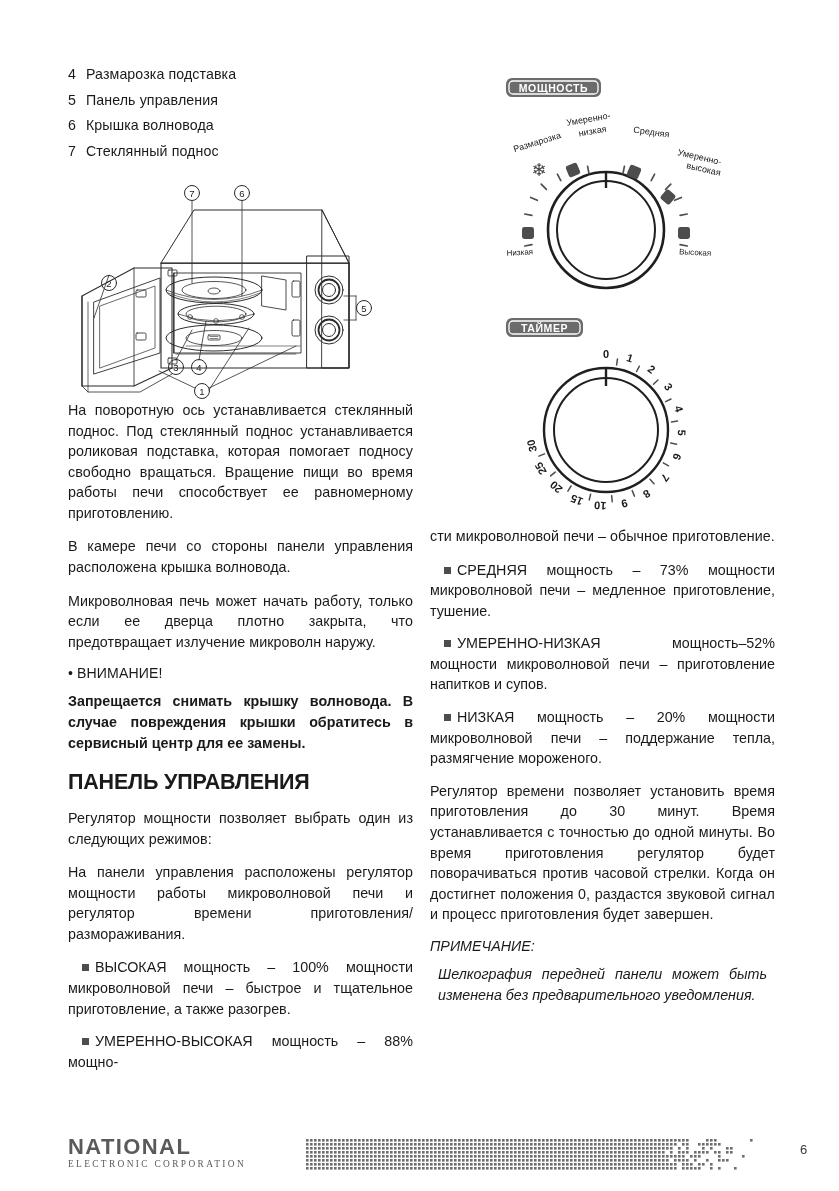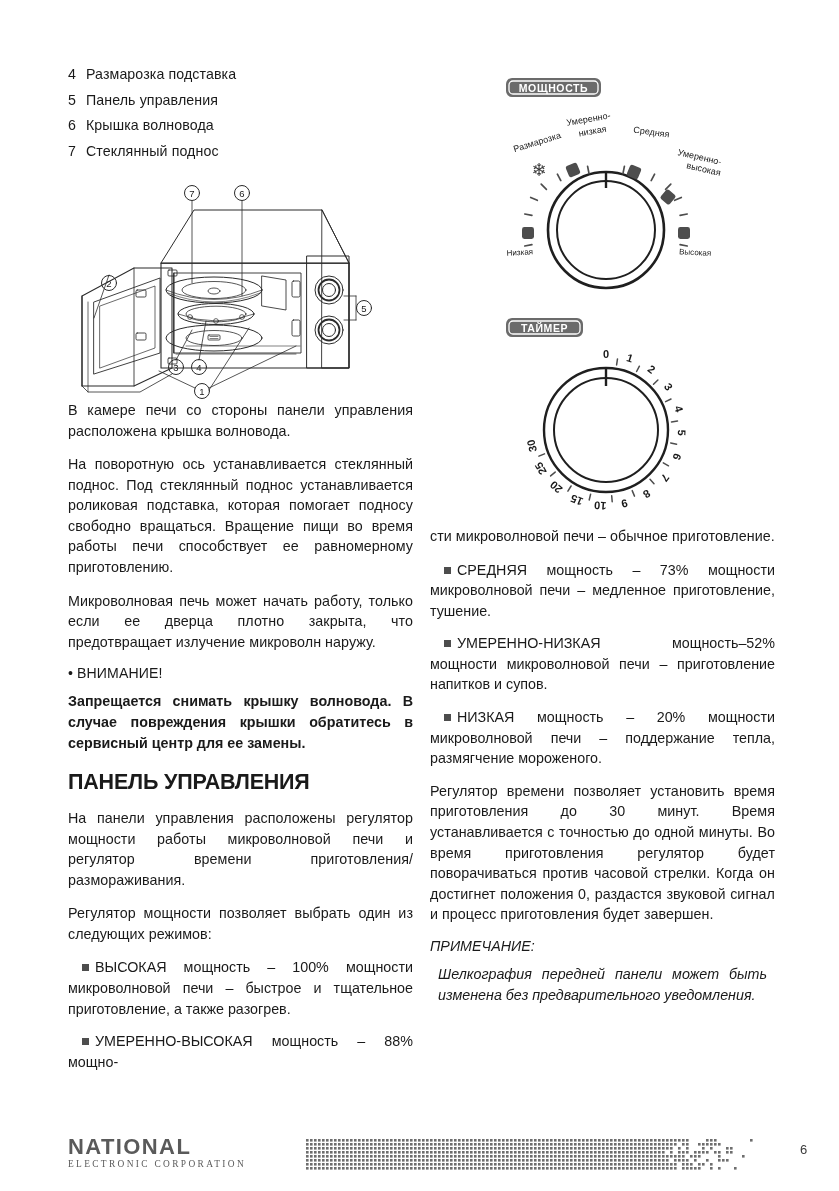--- a/index.html
+++ b/index.html
@@ -202,31 +202,31 @@
         <span class="legend-label">Крышка волновода</span>
       </div>
       <div class="legend-row">
         <span class="legend-num">7</span>
         <span class="legend-label">Стеклянный поднос</span>
       </div>
     </div>
 
     <div style="height:232px"></div>
 
+    <p class="body">На поворотную ось устанавливается стеклянный поднос. Под стеклянный поднос устанавливается роликовая подставка, которая помогает подносу свободно вращаться. Вращение пищи во время работы печи способствует ее равномерному приготовлению.</p>
     <p class="body">В камере печи со стороны панели управления расположена крышка волновода.</p>
-    <p class="body">На поворотную ось устанавливается стеклянный поднос. Под стеклянный поднос устанавливается роликовая подставка, которая помогает подносу свободно вращаться. Вращение пищи во время работы печи способствует ее равномерному приготовлению.</p>
     <p class="body">Микроволновая печь может начать работу, только если ее дверца плотно закрыта, что предотвращает излучение микроволн наружу.</p>
 
     <p class="attn">• ВНИМАНИЕ!</p>
     <p class="bold-block">Запрещается снимать крышку волновода. В случае повреждения крышки обратитесь в сервисный центр для ее замены.</p>
 
     <h2 class="section">ПАНЕЛЬ УПРАВЛЕНИЯ</h2>
 
+    <p class="body">Регулятор мощности позволяет выбрать один из следующих режимов:</p>
     <p class="body">На панели управления расположены регулятор мощности работы микроволновой печи и регулятор времени приготовления/размораживания.</p>
-    <p class="body">Регулятор мощности позволяет выбрать один из следующих режимов:</p>
 
     <p class="bullet"><span class="sq"></span><span>ВЫСОКАЯ мощность – 100% мощности микроволновой печи – быстрое и тщательное приготовление, а также разогрев.</span></p>
     <p class="bullet"><span class="sq"></span><span>УМЕРЕННО-ВЫСОКАЯ мощность – 88% мощно-</span></p>
   </div>
 
   <div class="oven-fig">
     <svg viewBox="0 0 350 225" width="350" height="225" fill="none" stroke="#2b2b2b" stroke-width="1" stroke-linejoin="round" stroke-linecap="round">
 
       <g stroke="#2b2b2b" fill="#ffffff">
         <circle cx="128" cy="15" r="7.5"></circle>

